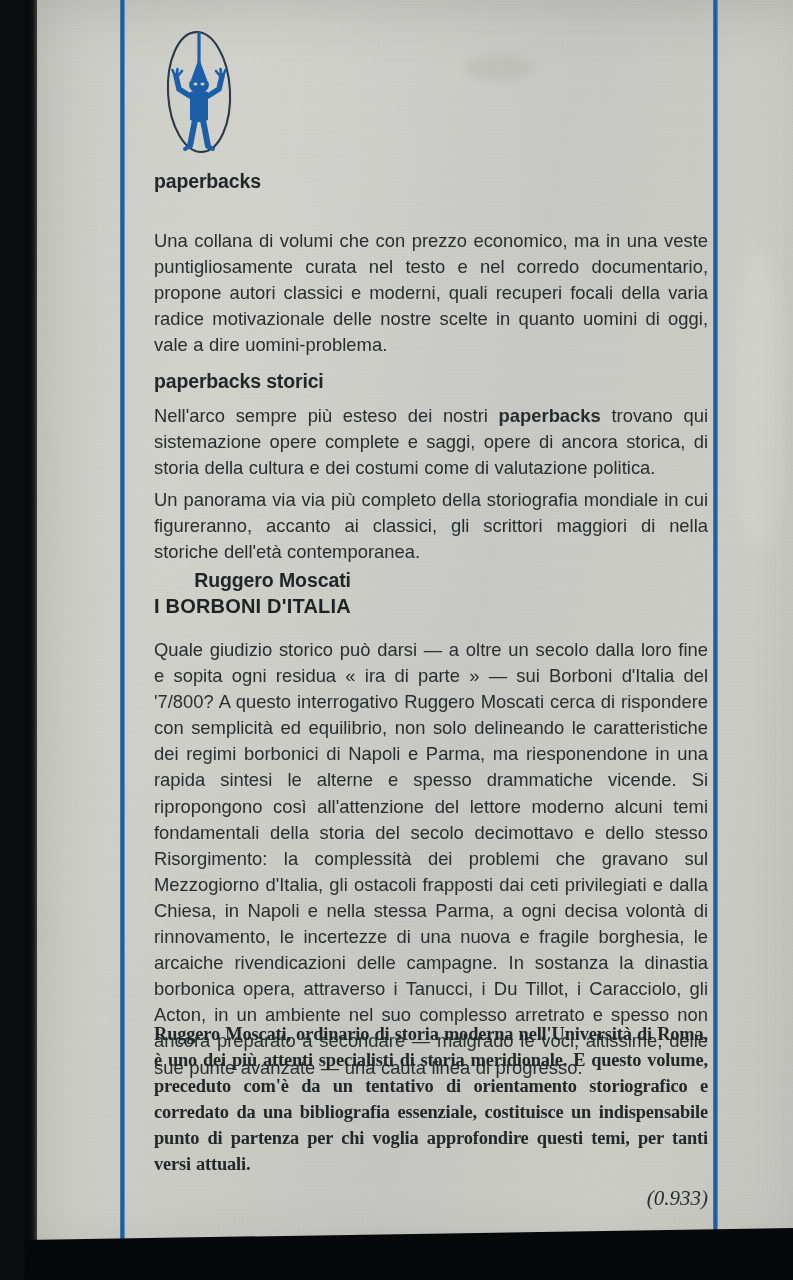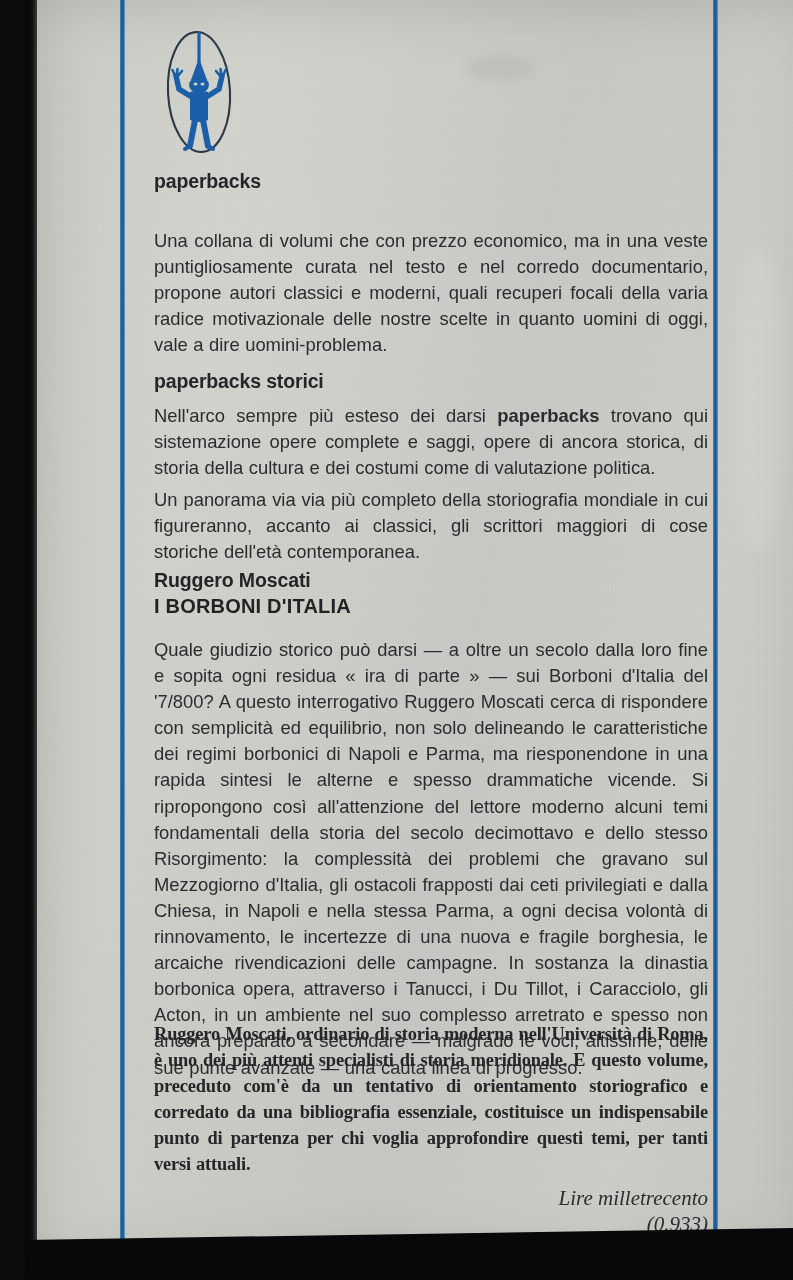--- a/index.html
+++ b/index.html
@@ -112,21 +112,21 @@
     word-spacing:0.4px;
     -webkit-hyphens:none; hyphens:none;
   }
   .body b { font-weight:bold; }
 
   #p-intro    { top:228px; }
   #p-storici1 { top:403px; }
   #p-storici2 { top:487px; }
 
   
-  #title-block { position:absolute; left:1px; top:568px; }
+  #title-block { position:absolute; left:1px; top:568px;text-align:right; }
   .t-author {
     font-weight:bold; font-size:19.5px; line-height:25px;
     color:#222427; letter-spacing:-0.1px;
   }
   .t-title {
     font-weight:bold; font-size:20px; line-height:26px;
     color:#1f2124; letter-spacing:0.2px;
   }
 
   #p-main { top:637px; }
@@ -202,35 +202,34 @@
           <path d="M48 118 L53 121" stroke="#1a5fa8" stroke-width="4" fill="none" stroke-linecap="round"></path>
         </svg>
       </div>
 
       <div class="heading" id="h-paperbacks">paperbacks</div>
 
       <div class="body" id="p-intro">Una collana di volumi che con prezzo economico, ma in una veste puntigliosamente curata nel testo e nel corredo documentario, propone autori classici e moderni, quali recuperi focali della varia radice motivazionale delle nostre scelte in quanto uomini di oggi, vale a dire uomini-problema.</div>
 
       <div class="heading" id="h-storici">paperbacks storici</div>
 
-      <div class="body" id="p-storici1"><span>Nell'arco sempre più esteso dei darsi </span><b>paperbacks</b><span> trovano qui sistemazione opere complete e saggi, opere di ancora storica, di storia della cultura e dei costumi come di valutazione politica.</span></div>
-
-      <div class="body" id="p-storici2">Un panorama via via più completo della storiografia mondiale in cui figureranno, accanto ai classici, gli scrittori maggiori di cose storiche dell'età contemporanea.</div>
+      <div class="body" id="p-storici1"><span>Nell'arco sempre più esteso dei nostri </span><b>paperbacks</b><span> trovano qui sistemazione opere complete e saggi, opere di ancora storica, di storia della cultura e dei costumi come di valutazione politica.</span></div>
+
+      <div class="body" id="p-storici2">Un panorama via via più completo della storiografia mondiale in cui figureranno, accanto ai classici, gli scrittori maggiori di nella storiche dell'età contemporanea.</div>
 
       <div id="title-block">
         <div class="t-author">Ruggero Moscati</div>
         <div class="t-title">I BORBONI D'ITALIA</div>
       </div>
 
       <div class="body" id="p-main">Quale giudizio storico può darsi — a oltre un secolo dalla loro fine e sopita ogni residua « ira di parte » — sui Borboni d'Italia del '7/800? A questo interrogativo Ruggero Moscati cerca di rispondere con semplicità ed equilibrio, non solo delineando le caratteristiche dei regimi borbonici di Napoli e Parma, ma riesponendone in una rapida sintesi le alterne e spesso drammatiche vicende. Si ripropongono così all'attenzione del lettore moderno alcuni temi fondamentali della storia del secolo decimottavo e dello stesso Risorgimento: la complessità dei problemi che gravano sul Mezzogiorno d'Italia, gli ostacoli frapposti dai ceti privilegiati e dalla Chiesa, in Napoli e nella stessa Parma, a ogni decisa volontà di rinnovamento, le incertezze di una nuova e fragile borghesia, le arcaiche rivendicazioni delle campagne. In sostanza la dinastia borbonica opera, attraverso i Tanucci, i Du Tillot, i Caracciolo, gli Acton, in un ambiente nel suo complesso arretrato e spesso non ancora preparato a secondare — malgrado le voci, altissime, delle sue punte avanzate — una cauta linea di progresso.</div>
 
       <div class="body" id="p-bio">Ruggero Moscati, ordinario di storia moderna nell'Università di Roma, è uno dei più attenti specialisti di storia meridionale. E questo volume, preceduto com'è da un tentativo di orientamento storiografico e corredato da una bibliografia essenziale, costituisce un indispensabile punto di partenza per chi voglia approfondire questi temi, per tanti versi attuali.</div>
 
       <div id="price">
-        <div>Lire milletrecento</div>
         <div>(0.933)</div>
       </div>
 
     </div>
 
     <div class="smudge" id="sm2"></div>
   </div>
 
   <div id="left-edge"></div>
   <div id="bottom-edge"></div>

